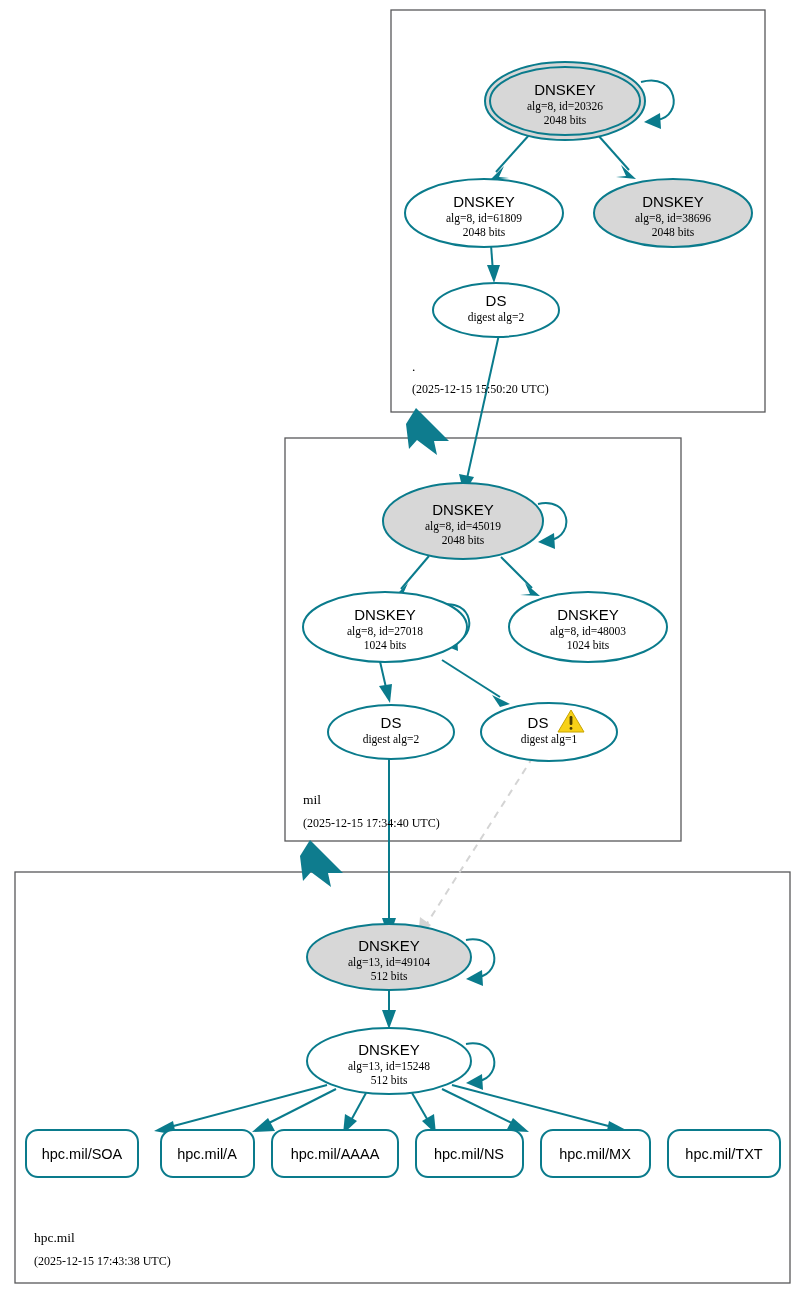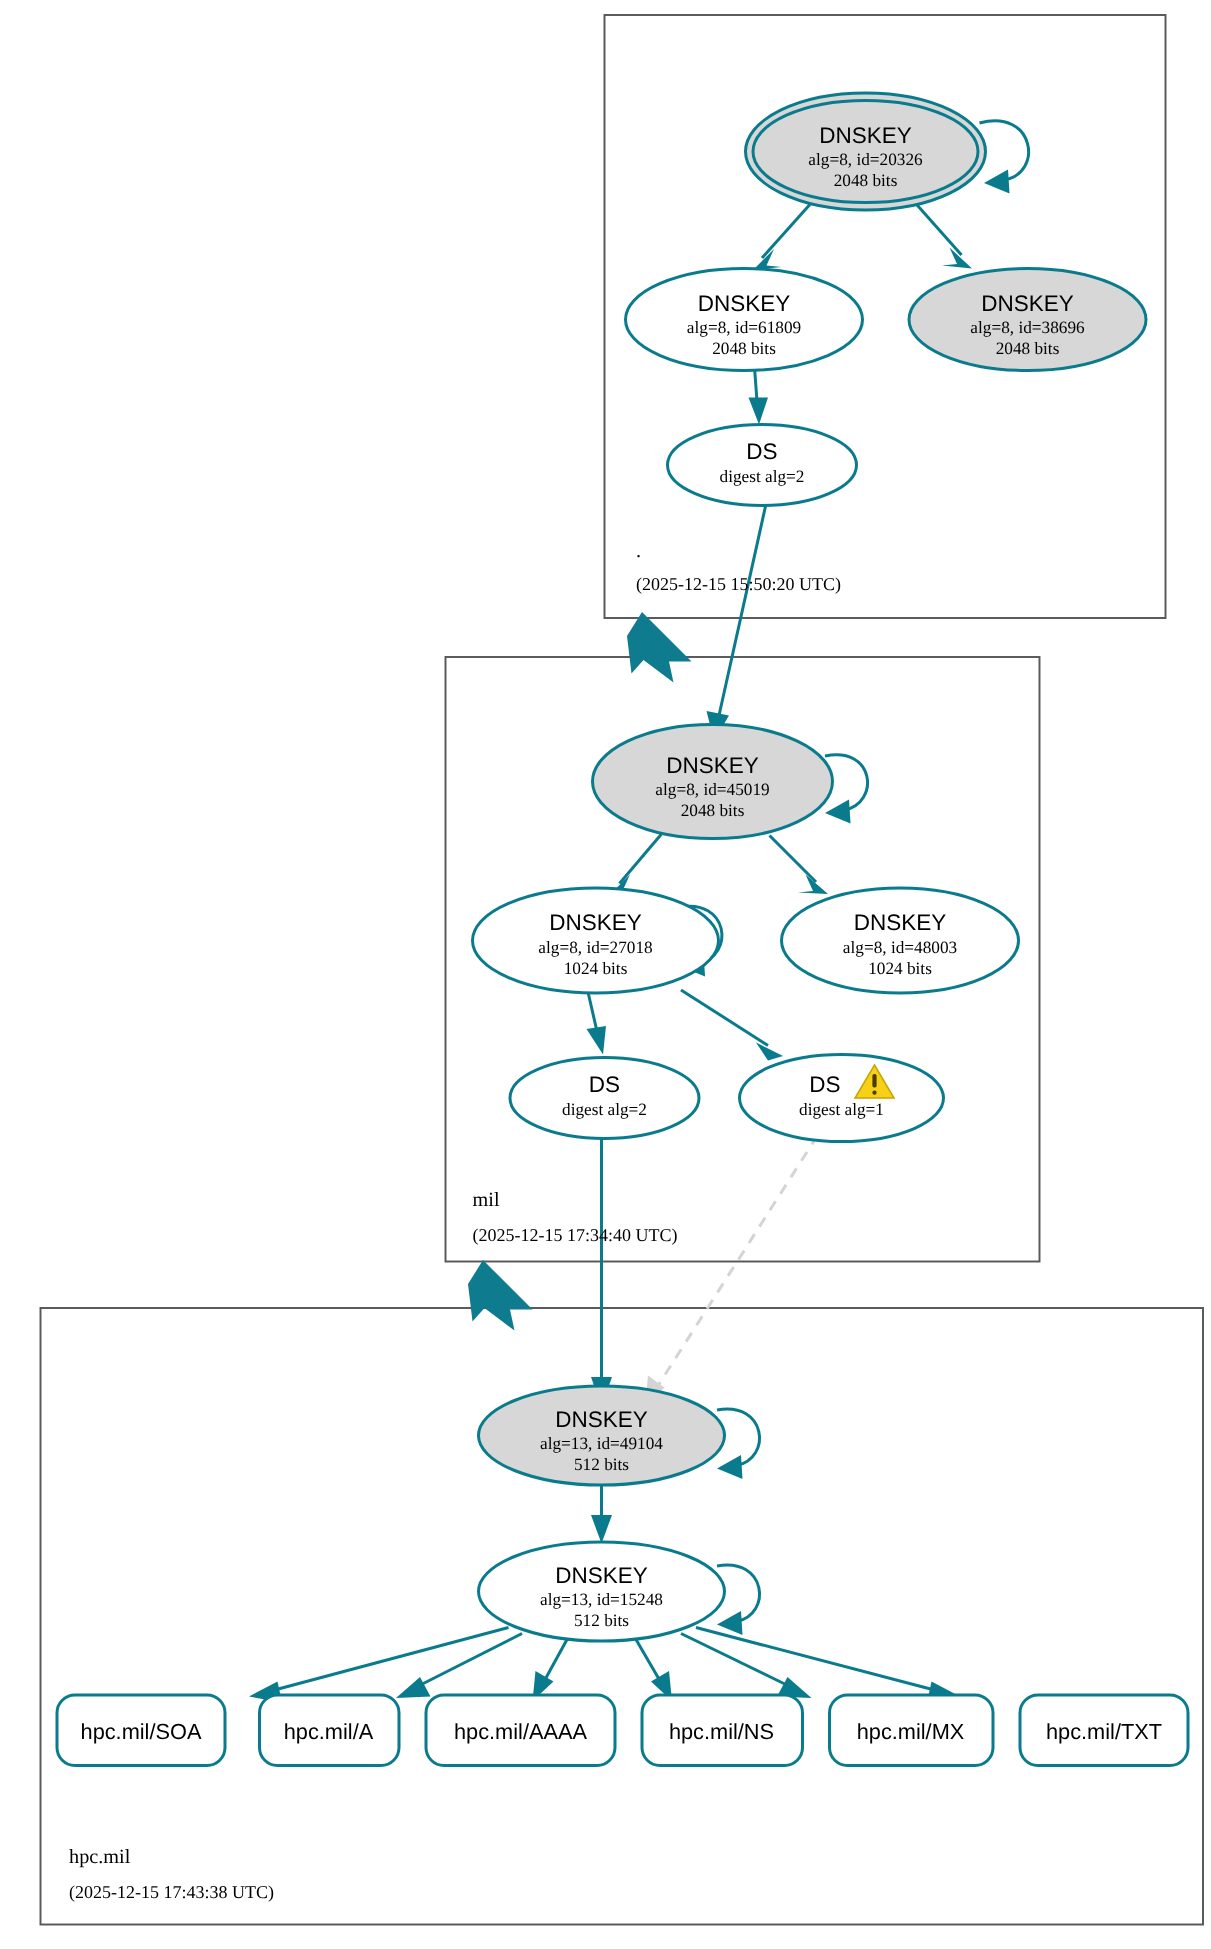--- a/index.html
+++ b/index.html
@@ -1,18 +1,18 @@
 <!DOCTYPE html>
 <html><head>
 <meta charset="utf-8">
 <style>
   html,body{margin:0;padding:0;background:#ffffff;}
   body{width:807px;height:1299px;position:relative;overflow:hidden;
        font-family:"Liberation Sans",sans-serif;}
-  #stage{position:absolute;left:12px;top:0;width:648px;height:1299px;}
+  #stage{position:absolute;left:0;top:0;width:648px;height:1299px;}
   svg{position:absolute;left:0;top:0;width:807px;height:1299px;overflow:visible;}
   .cluster-rect{fill:none;stroke:#58585a;stroke-width:1.3;}
   .node-ell{stroke:#0a7b8c;stroke-width:2;}
   .node-ell.filled{fill:#d7d7d7;}
   .node-ell.open{fill:#ffffff;}
   .node-ell.inner{fill:none;}
   .rrset-box{fill:#ffffff;stroke:#0a7b8c;stroke-width:2;}
   .edge{fill:none;stroke:#0a7b8c;stroke-width:2;}
   .edge-head{fill:#0a7b8c;stroke:none;}
   .edge-dash{fill:none;stroke:#d4d4d4;stroke-width:2;stroke-dasharray:7 6;}

